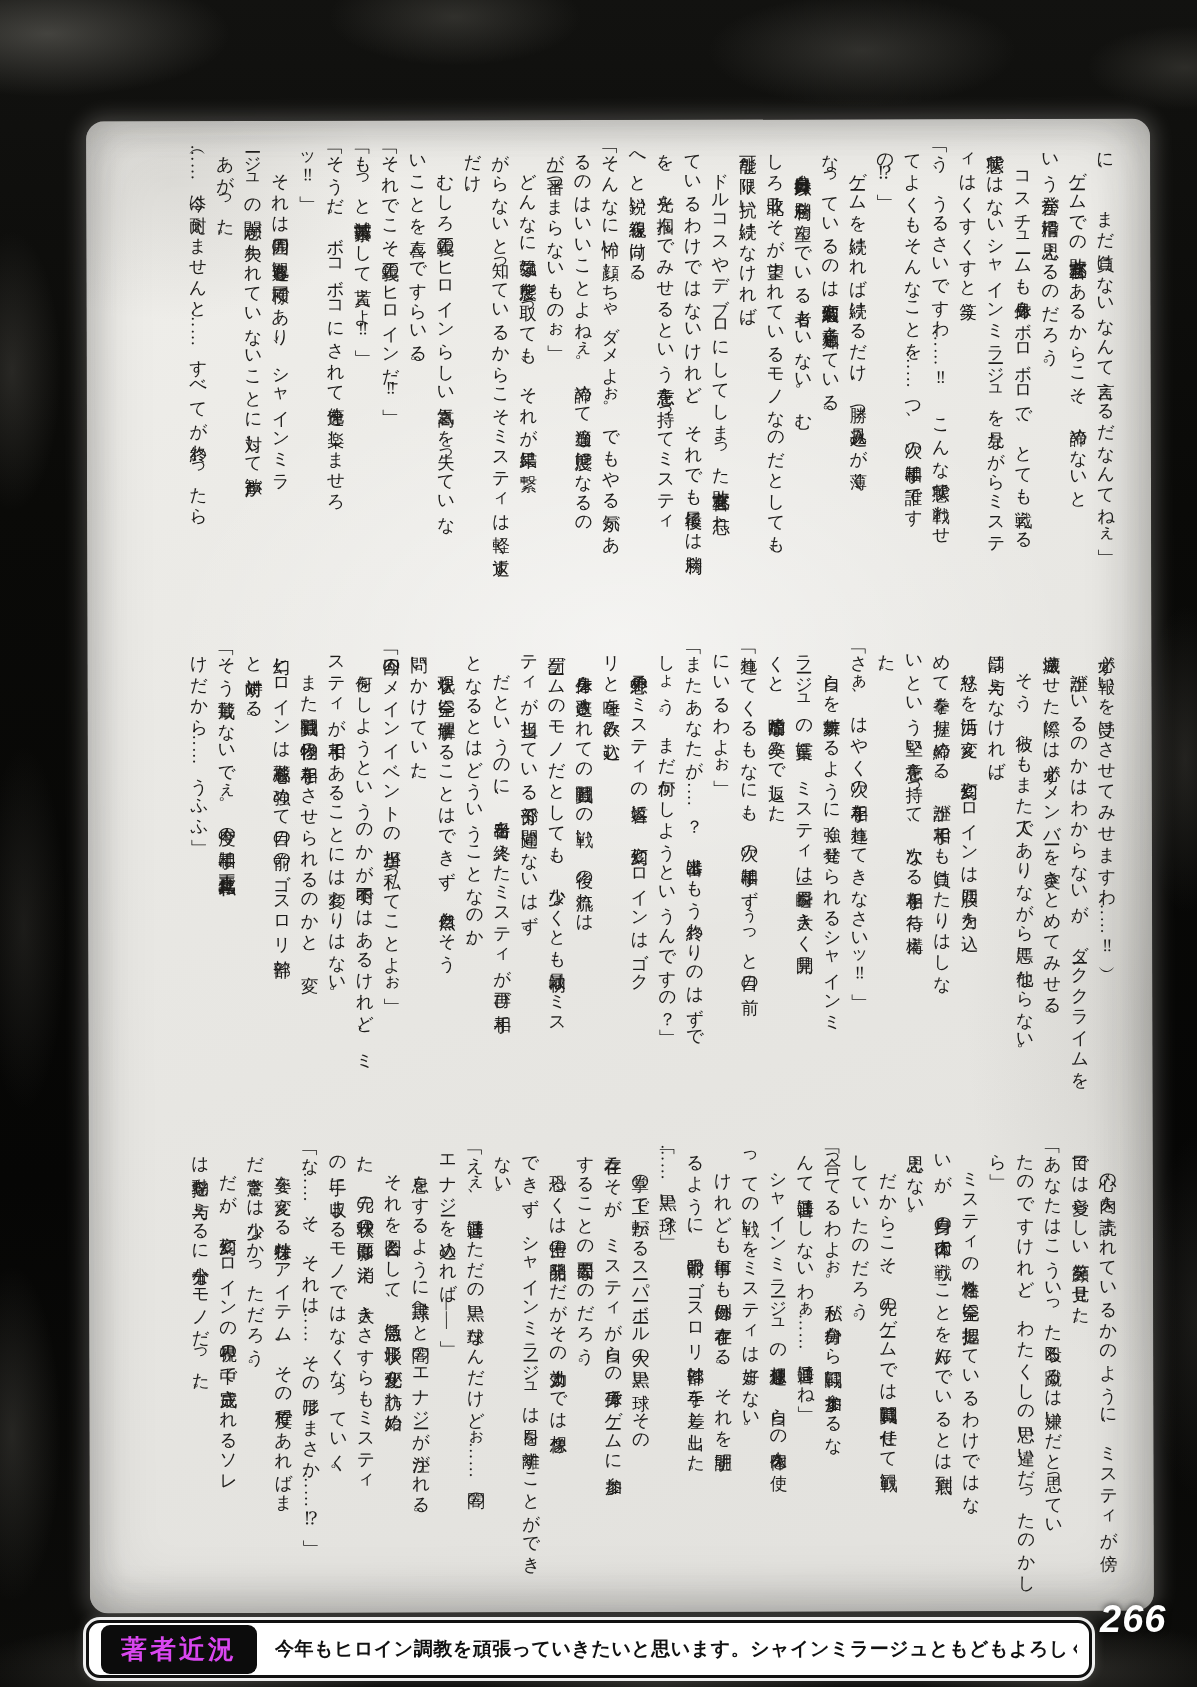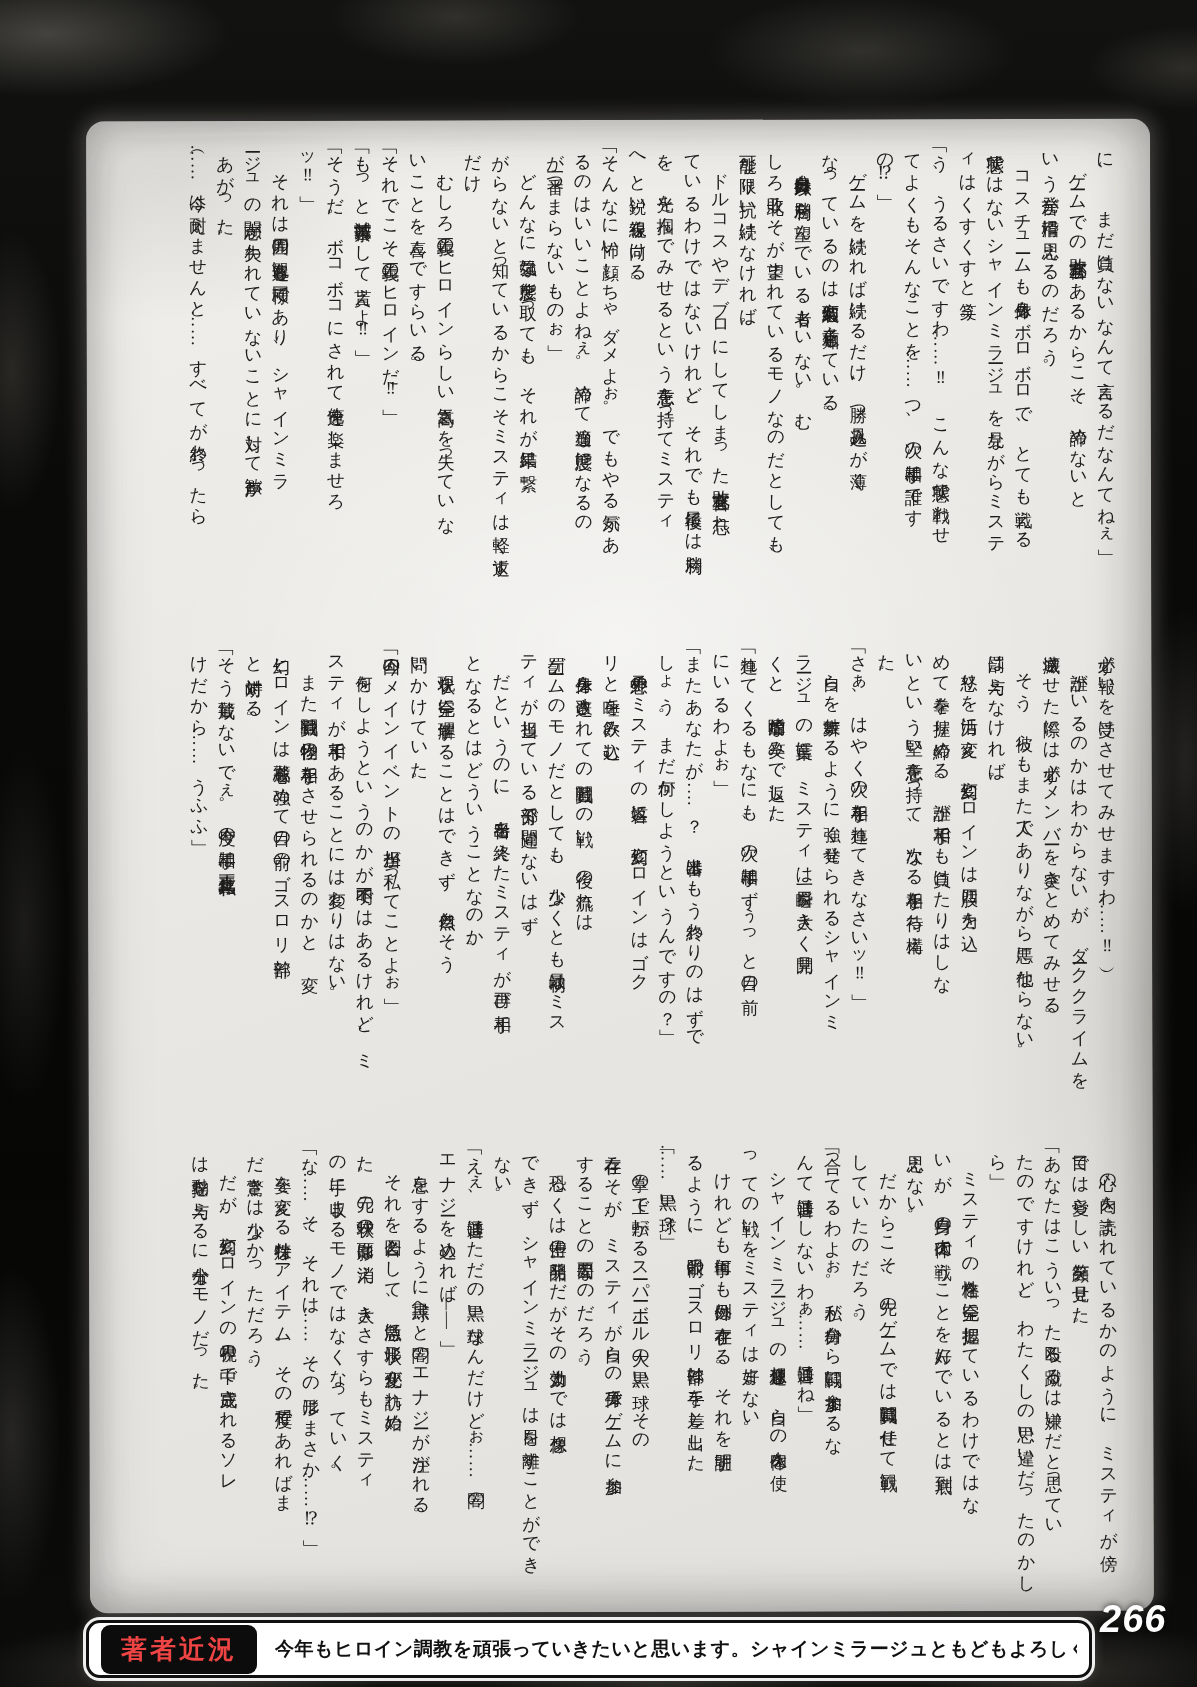--- a/index.html
+++ b/index.html
@@ -62,21 +62,21 @@
     text-shadow:0 0 6px rgba(0,0,0,.8);
   }
   .footer-bar{
     position:absolute;left:86px;top:1620px;width:1006px;height:58px;
     background:#ffffff;border:3px solid #101010;border-radius:14px;
     box-shadow:0 0 0 3px rgba(255,255,255,.92), 0 0 14px rgba(255,255,255,.25);
     display:flex;align-items:center;gap:18px;padding:0 12px;box-sizing:border-box;
     font-family:"Liberation Sans","DejaVu Sans",sans-serif;
   }
   .footer-label{
-    background:#0c0c0c;color:#ef4444;border-radius:9px;
+    background:#0c0c0c;color:#d946ef;border-radius:9px;
     padding:7px 20px;font-size:26px;font-weight:bold;letter-spacing:3px;
     flex:0 0 auto;
   }
   .footer-note{
     color:#111111;font-size:19px;font-weight:bold;letter-spacing:.5px;
     flex:1 1 auto;white-space:nowrap;overflow:hidden;
   }
 </style>
 </head>
 <body>

